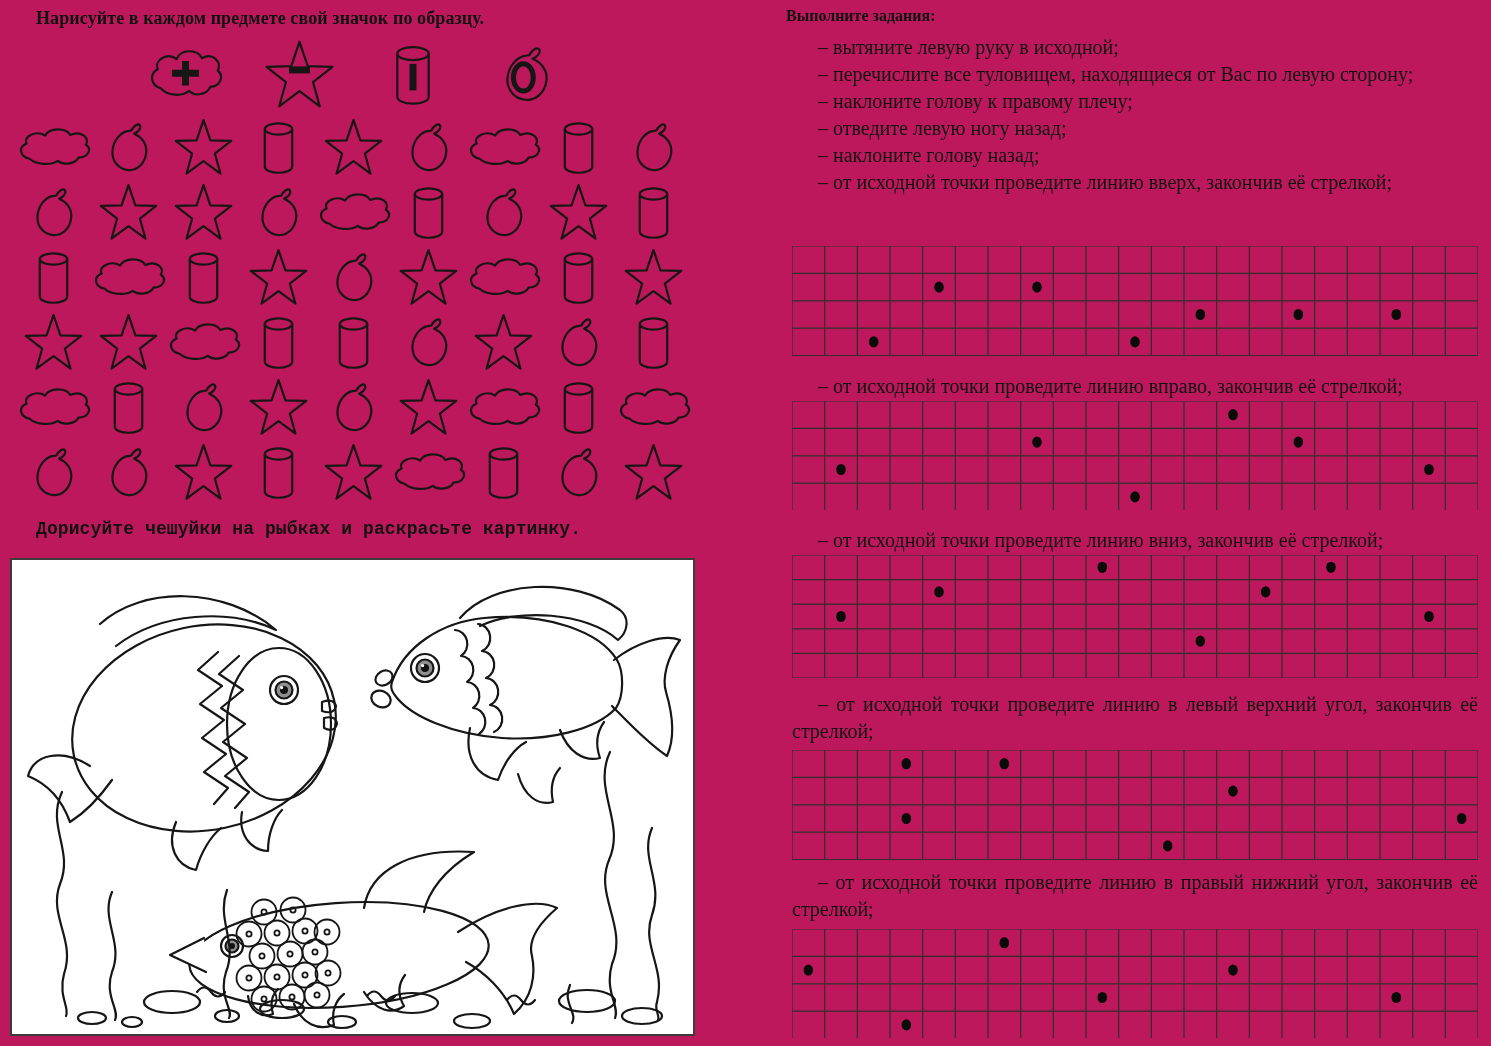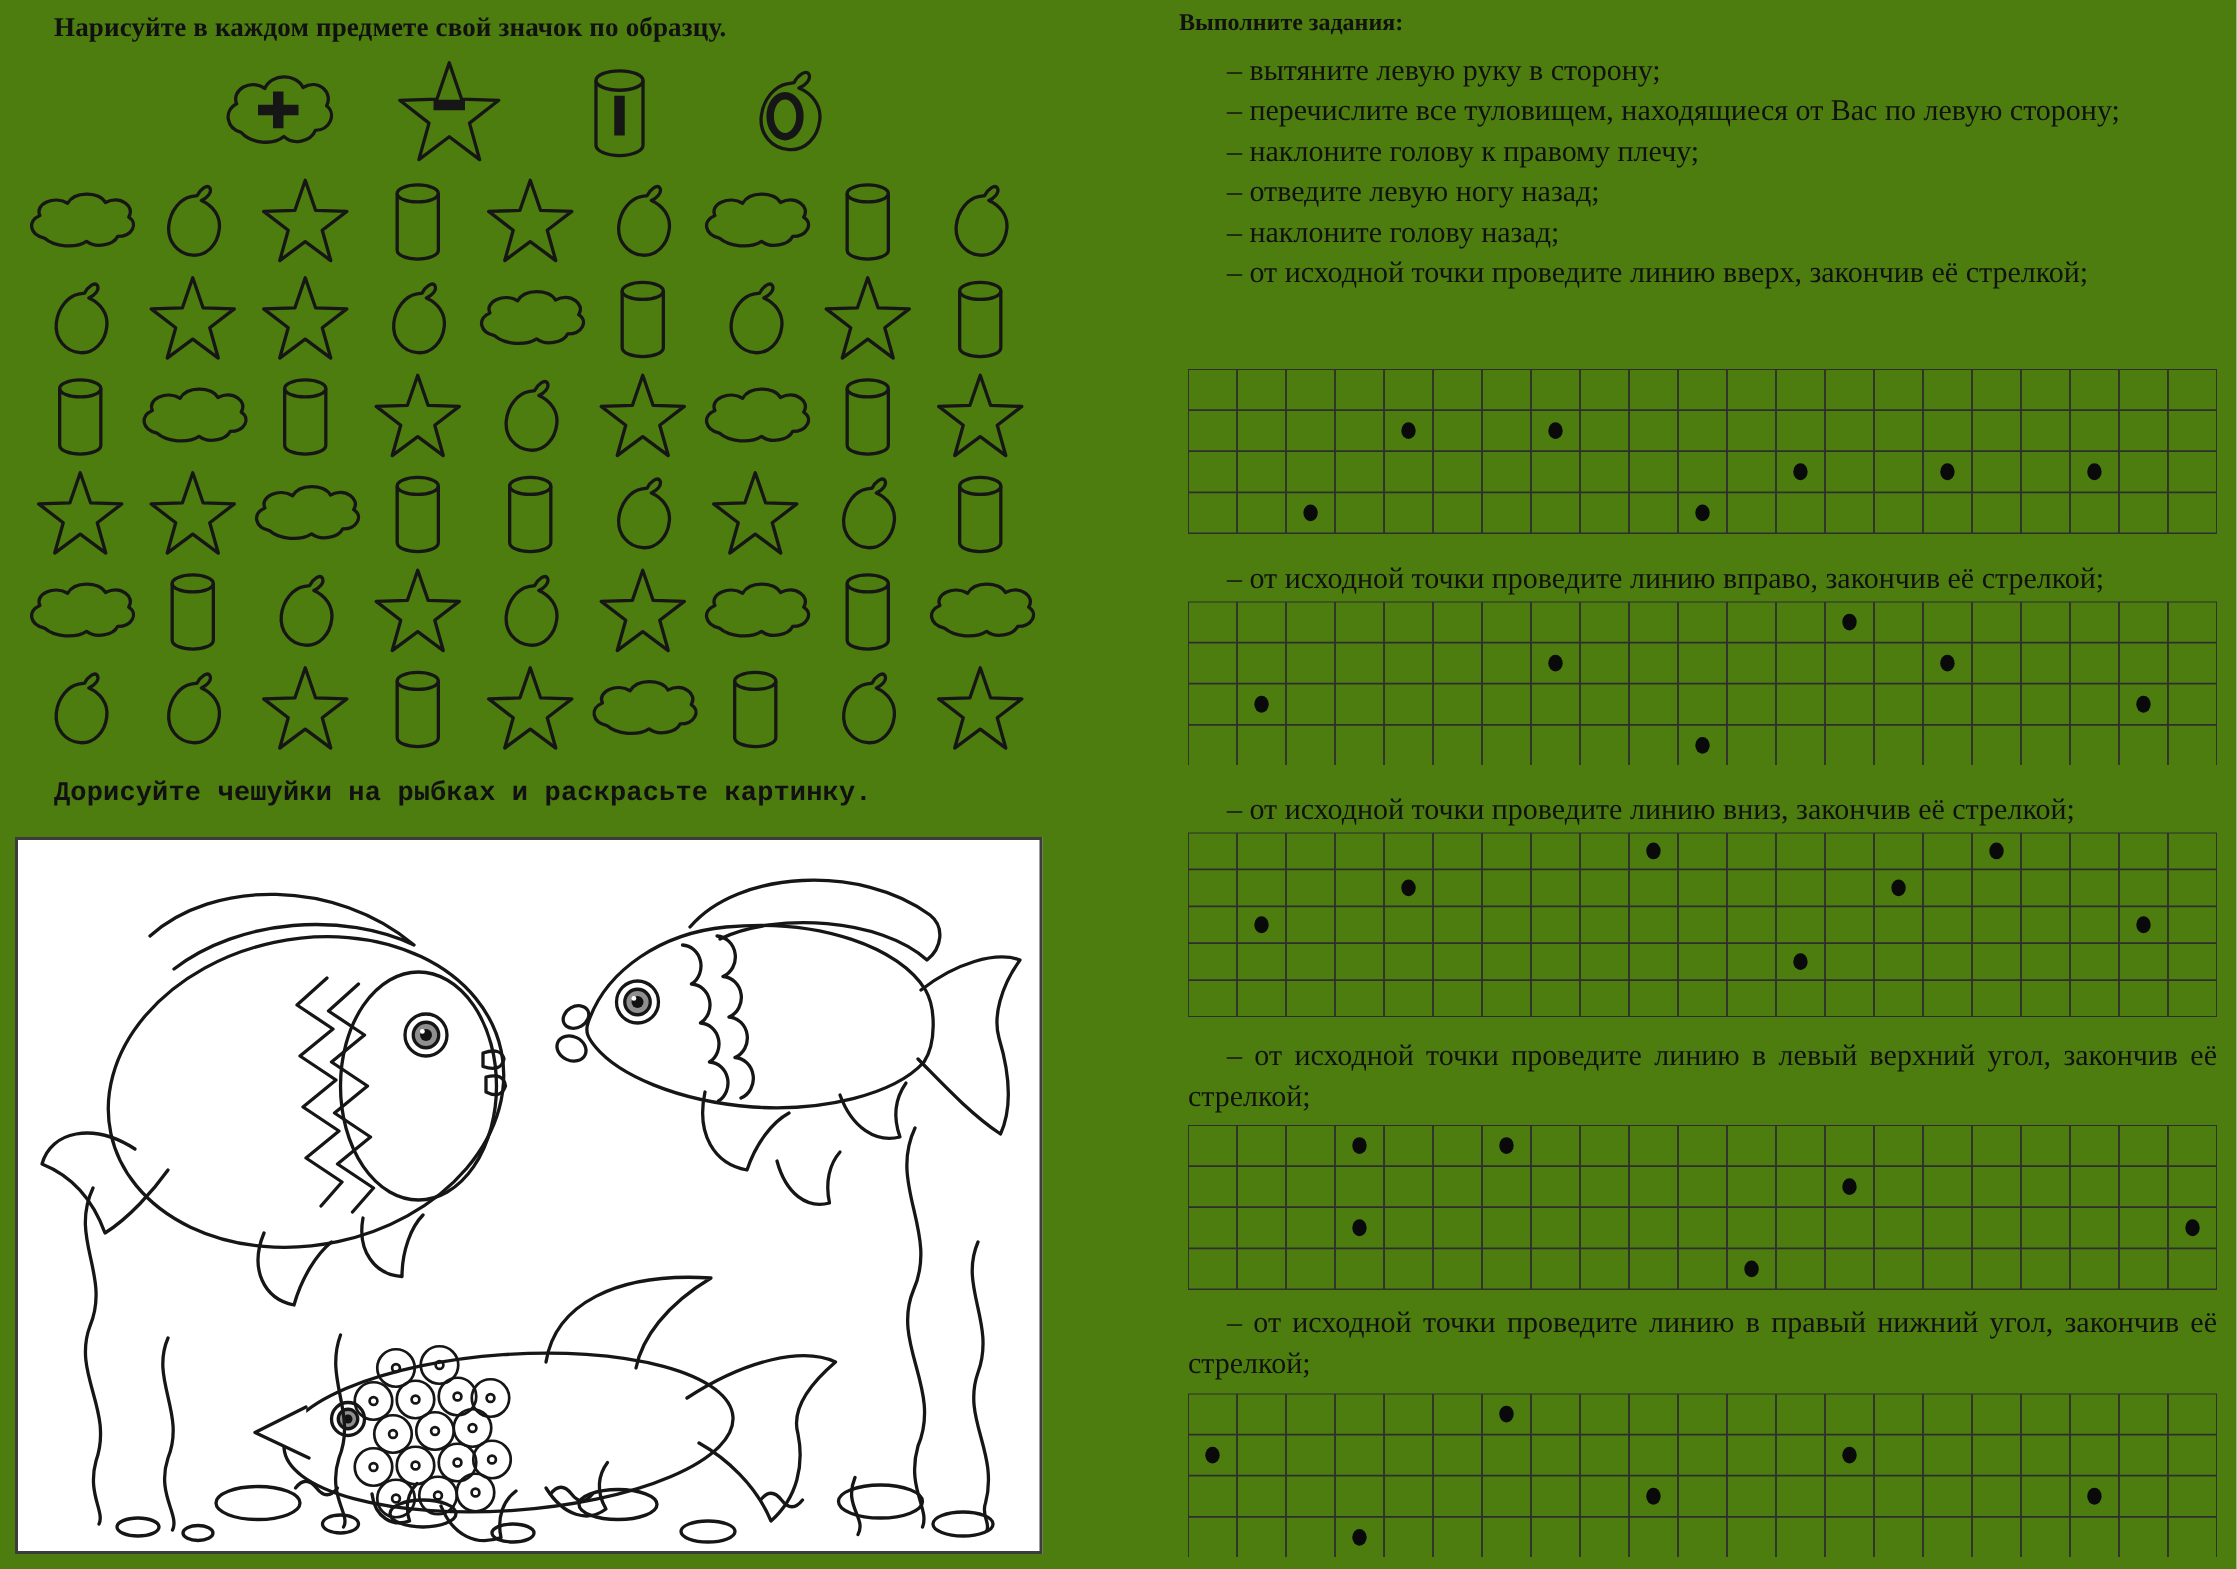--- a/index.html
+++ b/index.html
@@ -1,17 +1,17 @@
 <!DOCTYPE html>
 <html><head>
 <meta charset="utf-8">
 <style>
   html,body { margin:0; padding:0; background:#e8e8e8; }
   #page {
-    position:relative; width:1491px; height:1046px; background:#4d7c0f;
+    position:relative; width:1491px; height:1046px; background:#be185d;
     font-family:"Liberation Serif", serif; color:#111; overflow:hidden;
   }
   
   .task-title {
     position:absolute; margin:0; font-weight:bold; font-size:18px; letter-spacing:0.1px;
   }
   #title1 { left:36px; top:8px; width:640px; }
   #title2 { left:36px; top:519px; width:660px;font-family:Liberation Mono, monospace; }
   #legend-row {
     position:absolute; left:148px; top:36px; width:416px; height:80px;
@@ -511,21 +511,21 @@
           <path d="M185,432 q7,-9 14,0 q7,9 14,0"></path>
           <path d="M355,436 q7,-9 14,0 q7,9 14,0"></path>
           <path d="M495,440 q7,-9 14,0 q7,9 14,0"></path>
         </g>
       </g>
     </svg>
   </div>
 
   <h2 id="rtitle">Выполните задания:</h2>
   <ul id="task-list">
-      <li>– вытяните левую руку в сторону;</li>
+      <li>– вытяните левую руку в исходной;</li>
       <li>– перечислите все туловищем, находящиеся от Вас по левую сторону;</li>
       <li>– наклоните голову к правому плечу;</li>
       <li>– отведите левую ногу назад;</li>
       <li>– наклоните голову назад;</li>
       <li>– от исходной точки проведите линию вверх, закончив её стрелкой;</li>
     </ul>
   <div id="exercise-grids">
       <div class="dot-grid">
         <svg width="686" height="109.6" viewBox="0 0 686 109.6">
           <path d="M0.00,0 V109.6 M32.67,0 V109.6 M65.33,0 V109.6 M98.00,0 V109.6 M130.67,0 V109.6 M163.33,0 V109.6 M196.00,0 V109.6 M228.67,0 V109.6 M261.33,0 V109.6 M294.00,0 V109.6 M326.67,0 V109.6 M359.33,0 V109.6 M392.00,0 V109.6 M424.67,0 V109.6 M457.33,0 V109.6 M490.00,0 V109.6 M522.67,0 V109.6 M555.33,0 V109.6 M588.00,0 V109.6 M620.67,0 V109.6 M653.33,0 V109.6 M686.00,0 V109.6 M0,0.00 H686 M0,27.40 H686 M0,54.80 H686 M0,82.20 H686 M0,109.60 H686" stroke="#2e2e2e" stroke-width="1.2" fill="none"></path>

